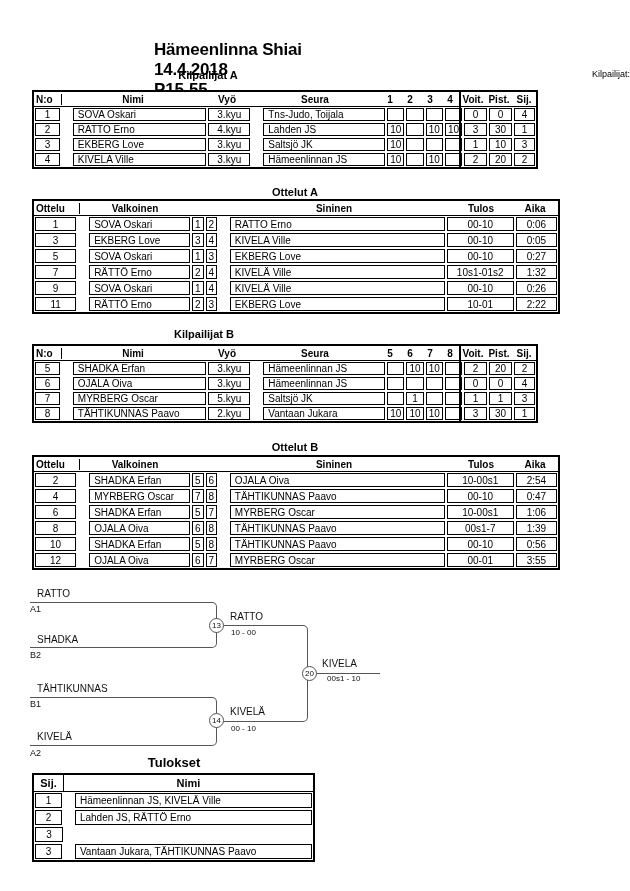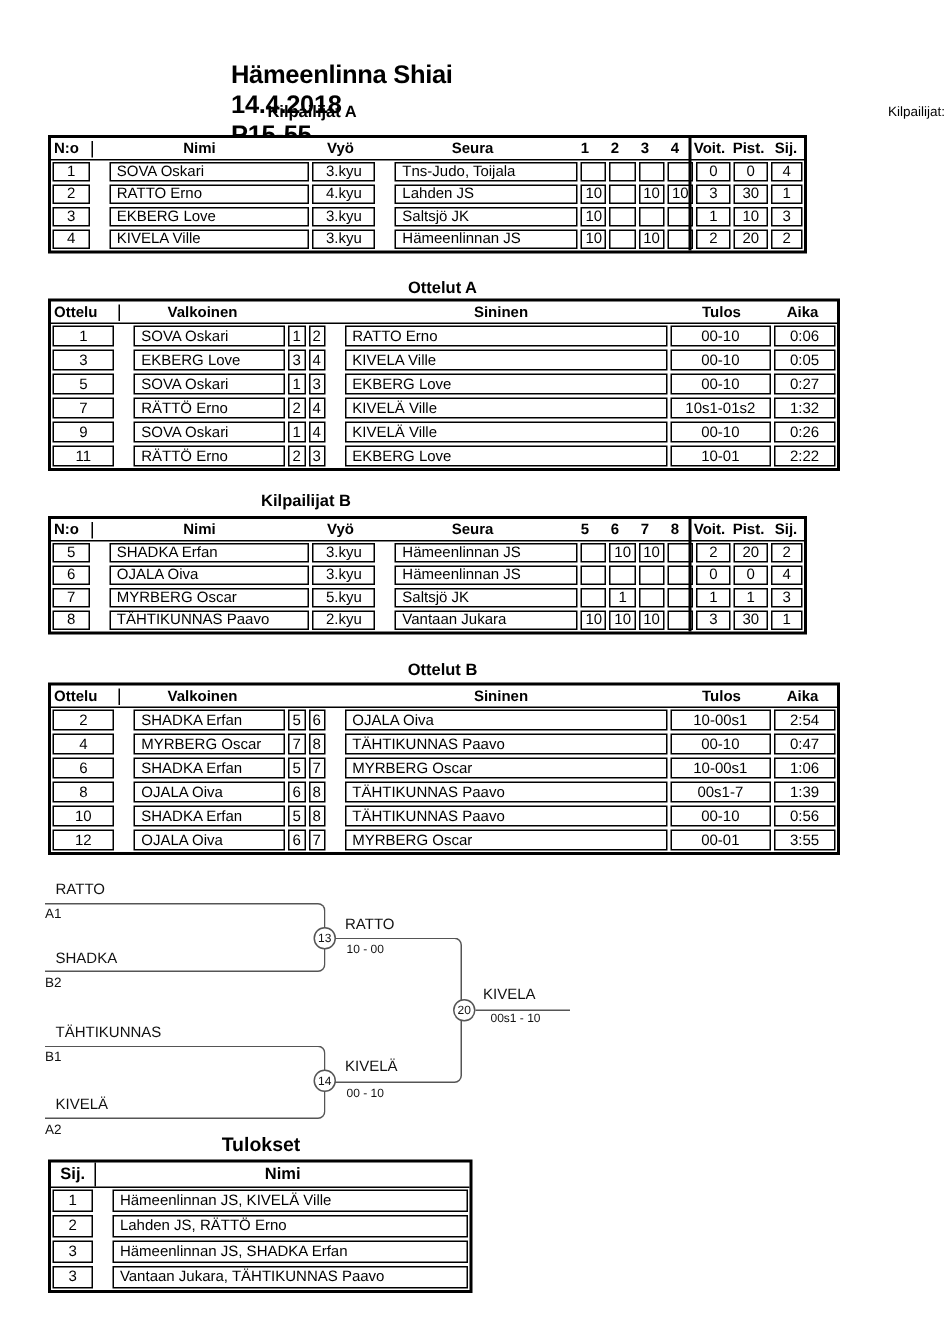--- a/index.html
+++ b/index.html
@@ -368,19 +368,18 @@
   <div class="row">
     <div class="c c15 cc-s">1</div>
     <div class="c c15 cc-n left">Hämeenlinnan JS, KIVELÄ Ville</div>
   </div>
   <div class="row">
     <div class="c c15 cc-s">2</div>
     <div class="c c15 cc-n left">Lahden JS, RÄTTÖ Erno</div>
   </div>
   <div class="row">
     <div class="c c15 cc-s">3</div>
-    <div class="c c15 cc-n left">Hämeenlinnan JS, SHADKA Erfan</div>
   </div>
   <div class="row">
     <div class="c c15 cc-s">3</div>
     <div class="c c15 cc-n left">Vantaan Jukara, TÄHTIKUNNAS Paavo</div>
   </div>
 </div>
 
 </body></html>

